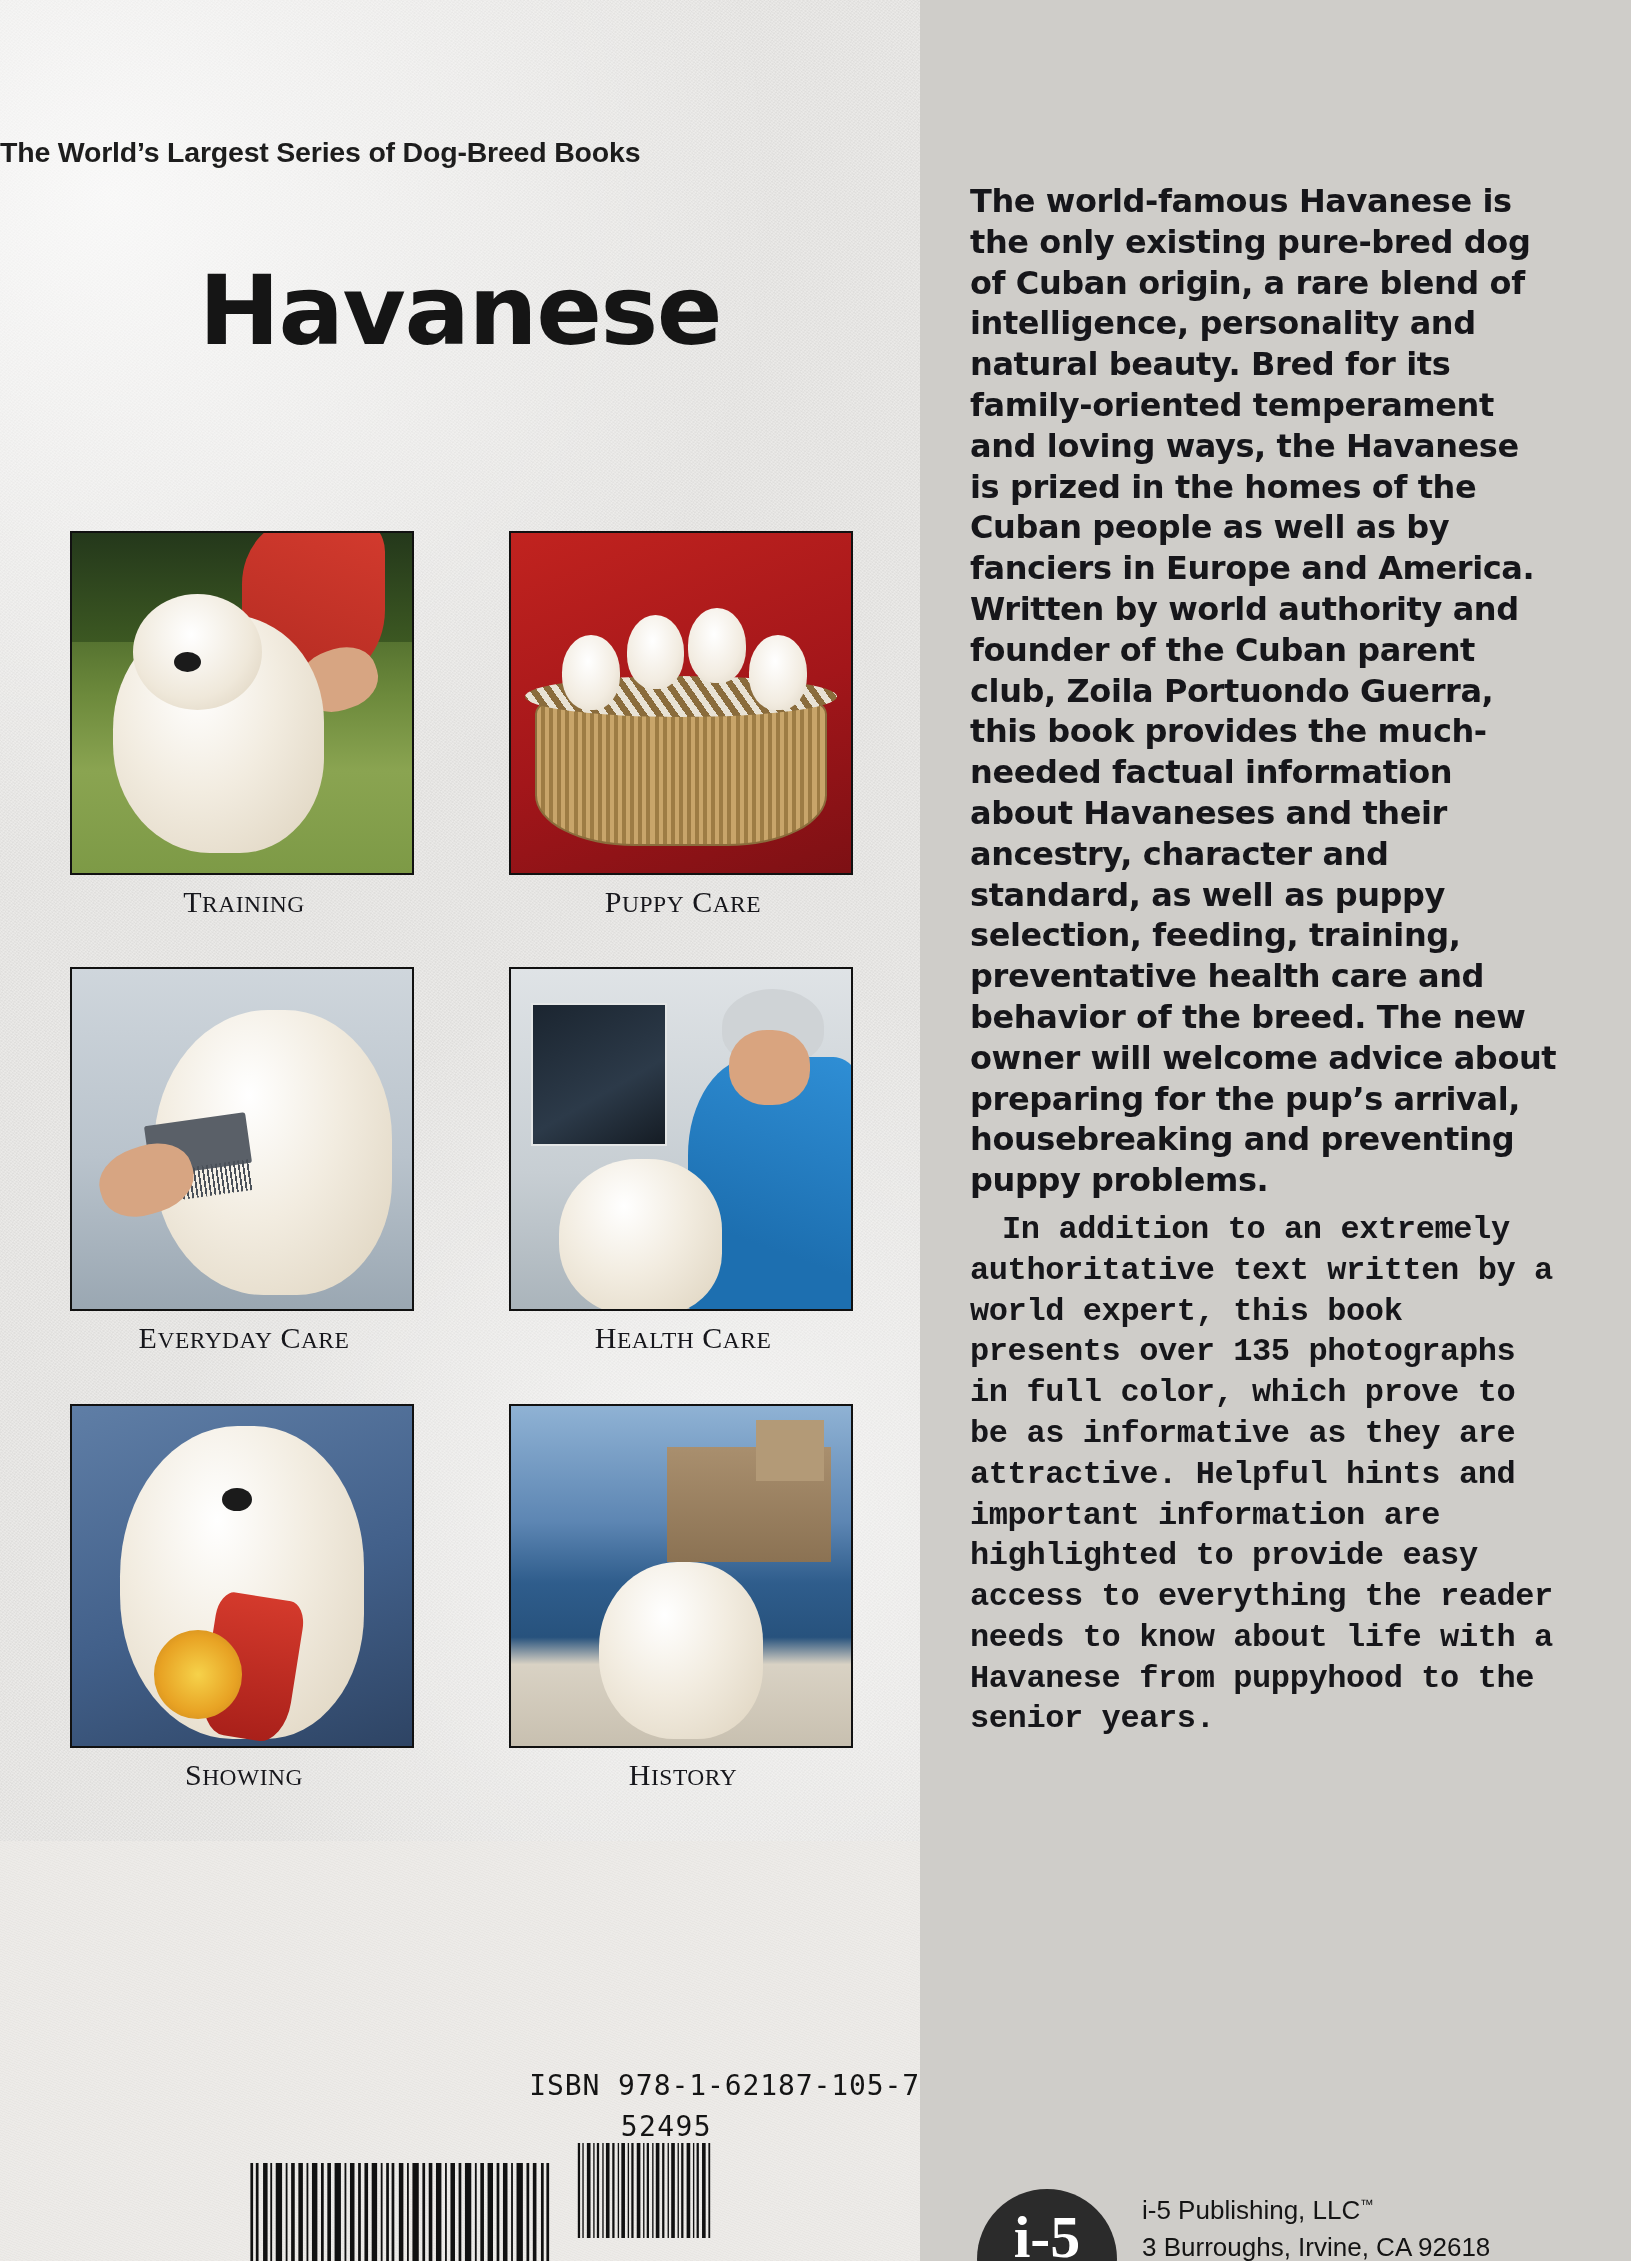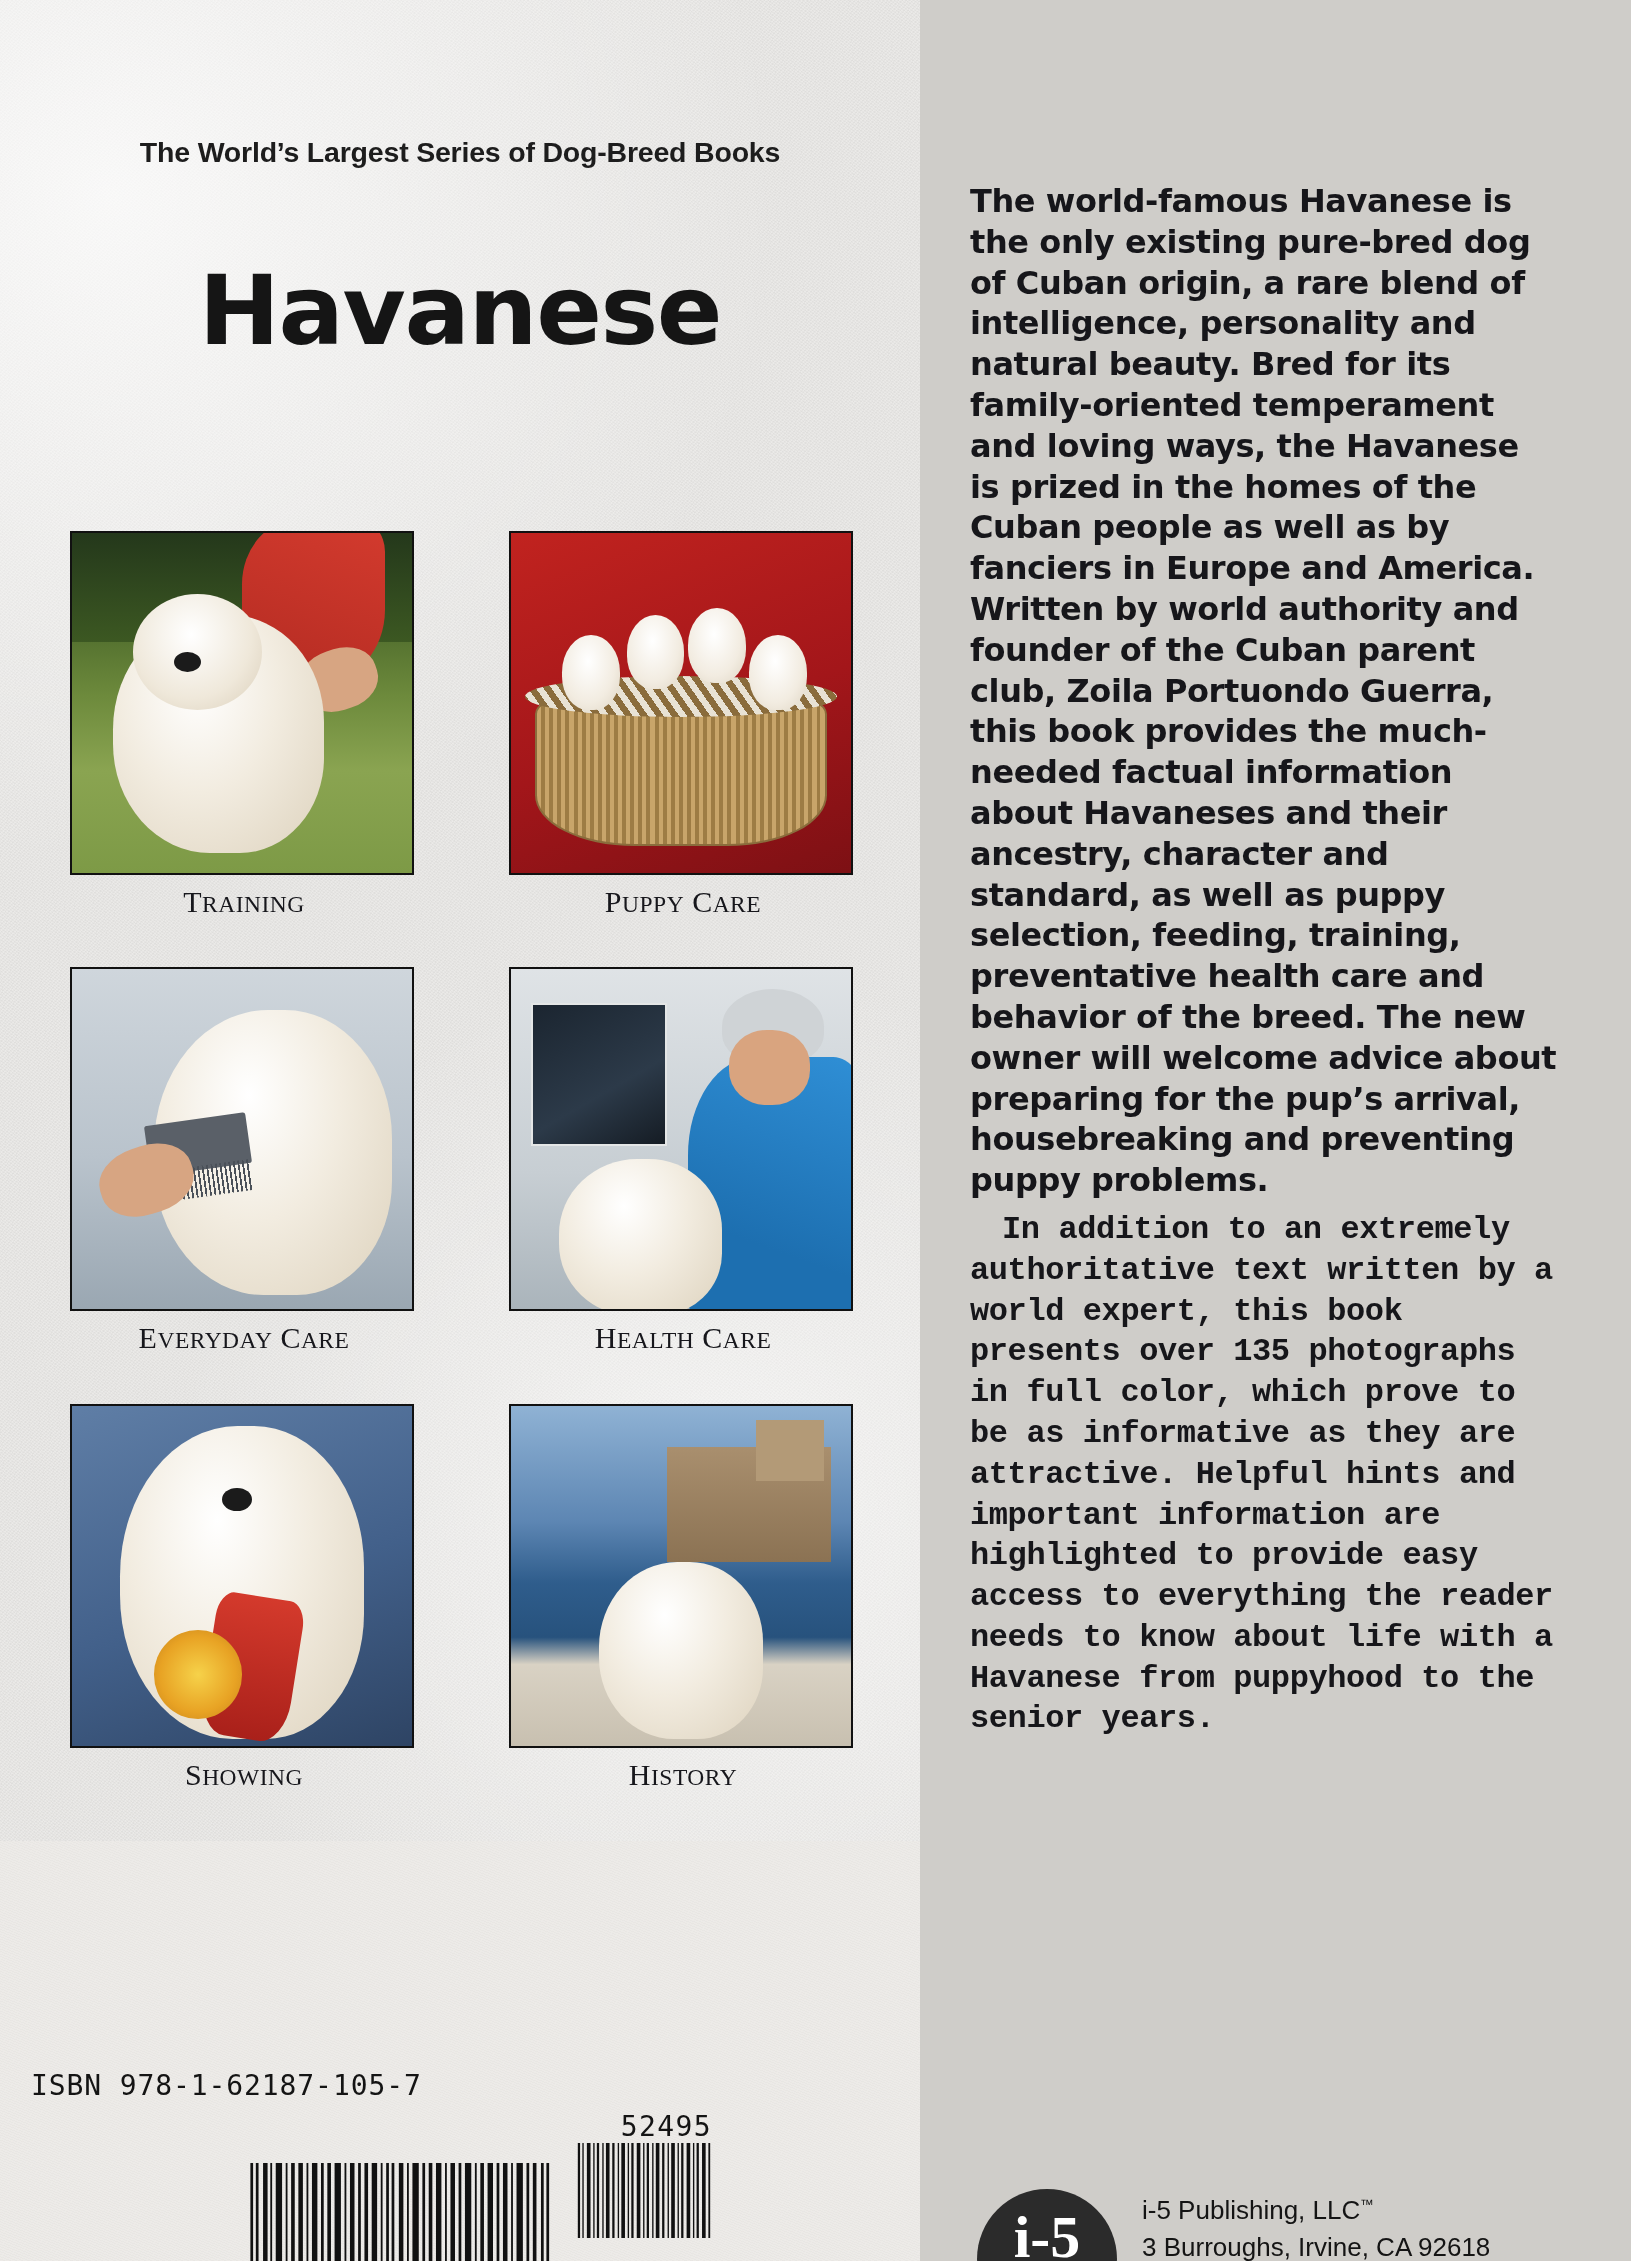--- a/index.html
+++ b/index.html
@@ -55,21 +55,20 @@
     height: 2443px;
     background: #cfcdc9;
   }
 
   
   .series-line {
     position: absolute;
     left: 0;
     top: 136px;
     width: 920px;
-    text-align: center;
     font-family: "Liberation Sans", sans-serif;
     font-weight: bold;
     font-size: 28.5px;
     letter-spacing: -0.2px;
     color: #1d1d1d;
   }
 
   
   .breed-title {
     position: absolute;
@@ -233,29 +232,28 @@
     left: 0;
     top: 2003px;
     width: 920px;
     text-align: center;
     font-family: "Liberation Serif", serif;
     font-size: 30px;
     color: #1b1b1b;
   }
   .isbn-text {
     position: absolute;
-    left: 6px;
+    left: 0;
     top: 2069px;
     width: 920px;
-    text-align: left;
+    text-align: right;
     font-family: "DejaVu Sans Mono", monospace;
     font-size: 28px;
     letter-spacing: 0.9px;
     color: #141414;
-    padding-left: 25px;
   }
   .barcode-wrap {
     position: absolute;
     left: 235px;
     top: 2110px;
     width: 477px;
     height: 271px;
   }
   .ean5 {
     position: absolute;

